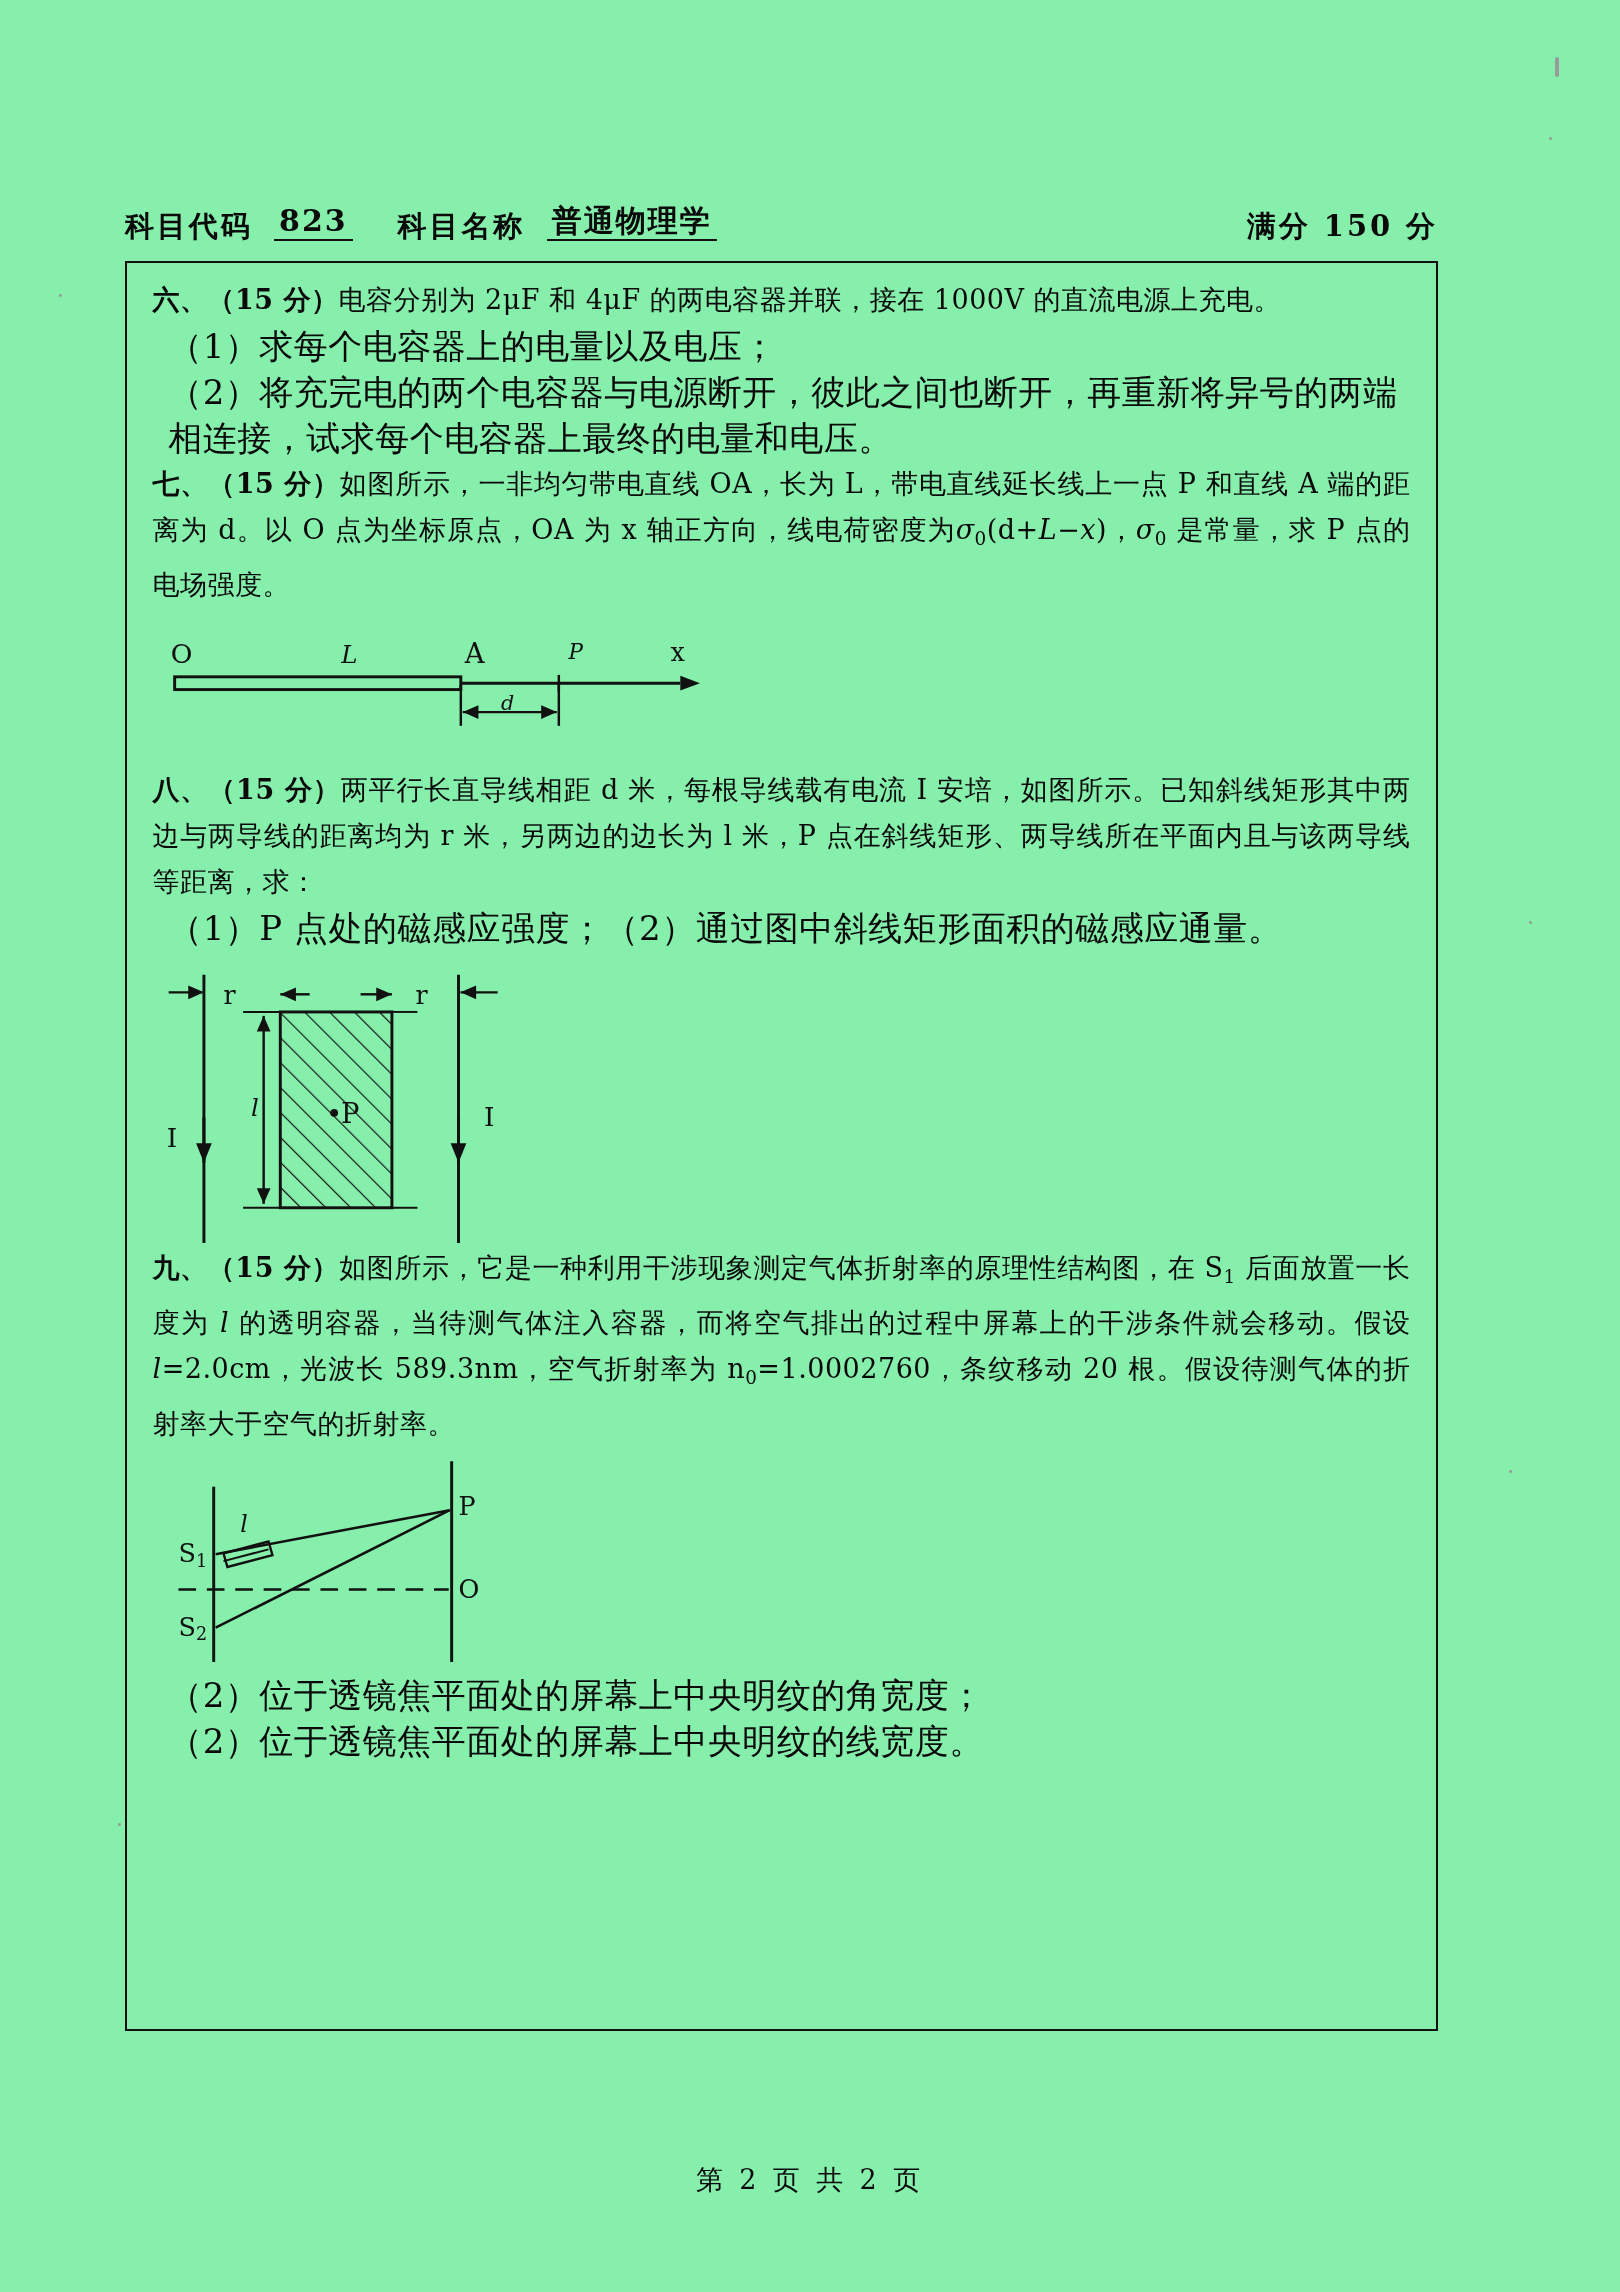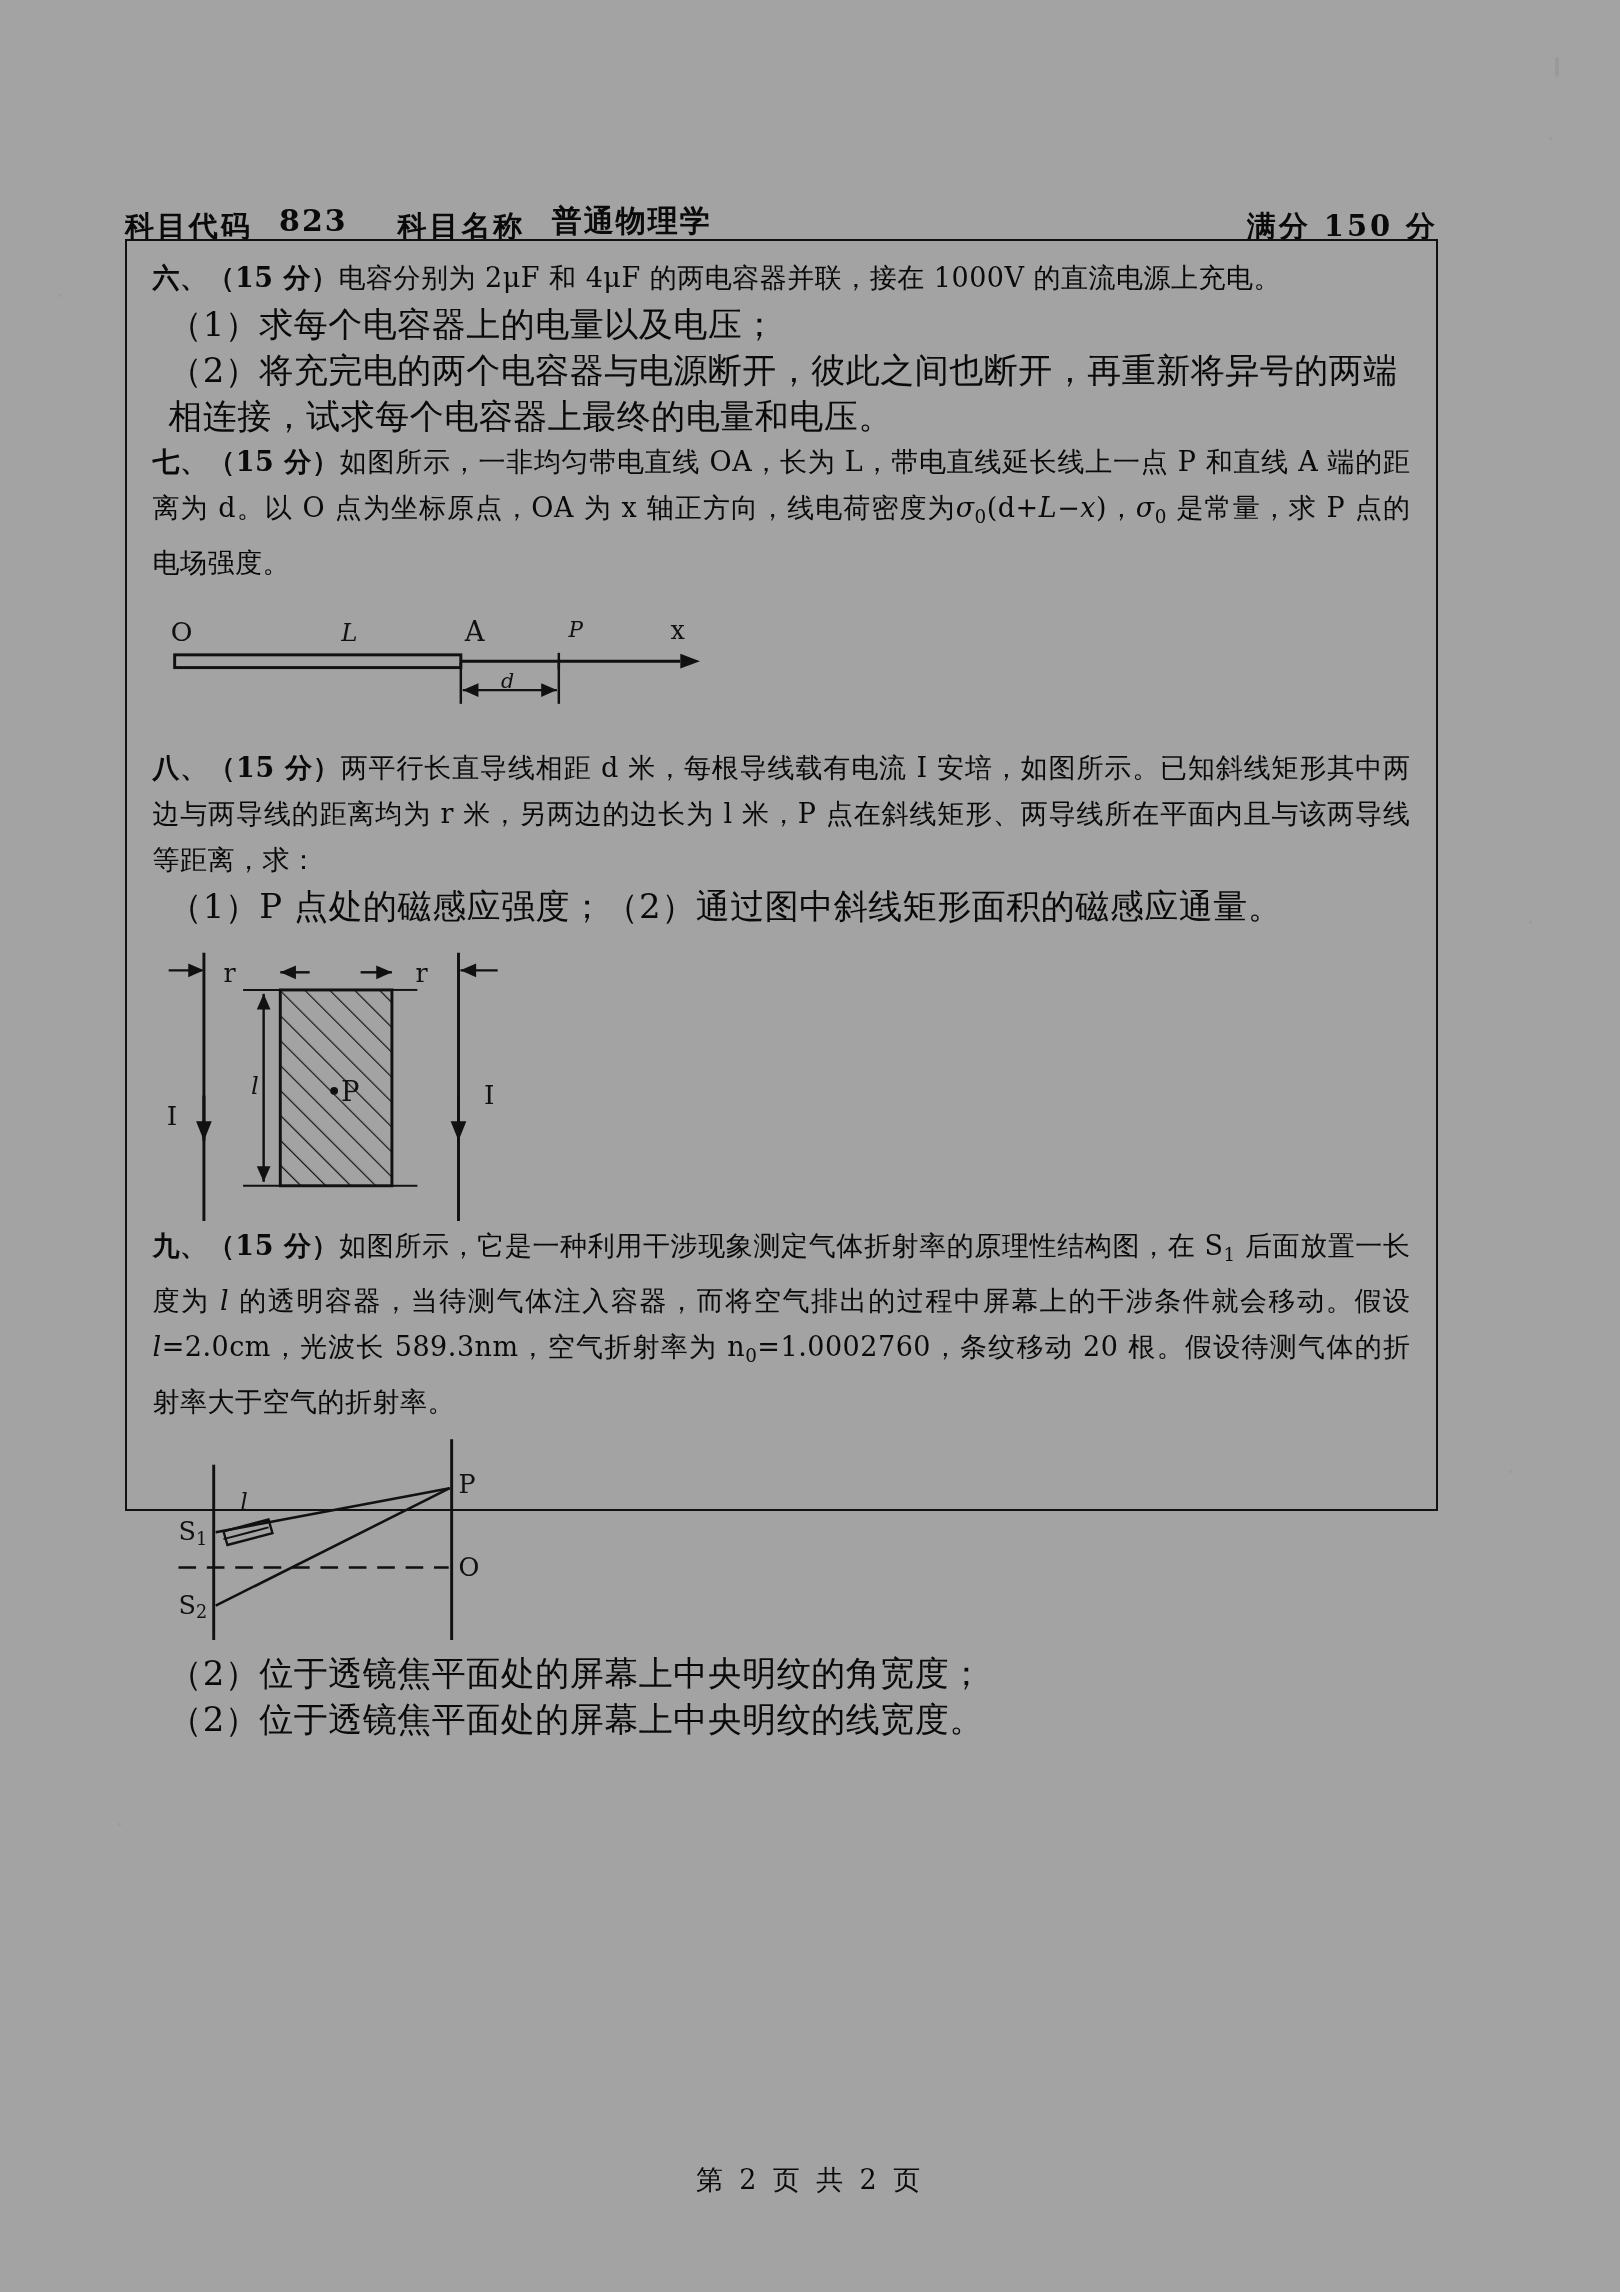--- a/index.html
+++ b/index.html
@@ -9,21 +9,21 @@
     background: #ffffff;
   }
   body {
     font-family: "DejaVu Serif", "Liberation Serif", serif;
     color: #0a0a0a;
   }
   .page {
     position: relative;
     width: 1620px;
     height: 2293px;
-    background: #a3a3a3;
+    background: #86efac;
     overflow: hidden;
   }
   
   .speck {
     position: absolute;
     background: #9a9a9a;
     border-radius: 50%;
   }
 
   
@@ -60,23 +60,23 @@
     font-size: 29px;
     letter-spacing: 2.9px;
     white-space: nowrap;
     line-height: 1;
   }
 
   
   .qbox {
     position: absolute;
     left: 125px;
-    top: 239px;
+    top: 261px;
     width: 1313px;
-    height: 1272px;
+    height: 1770px;
     border: 2.5px solid #111;
     box-sizing: border-box;
     padding: 13.7px 25.5px 0 25.5px;
   }
 
   .qtext {
     font-size: 27px;
     line-height: 46px;
     letter-spacing: 0.5px;
     text-align: justify;

